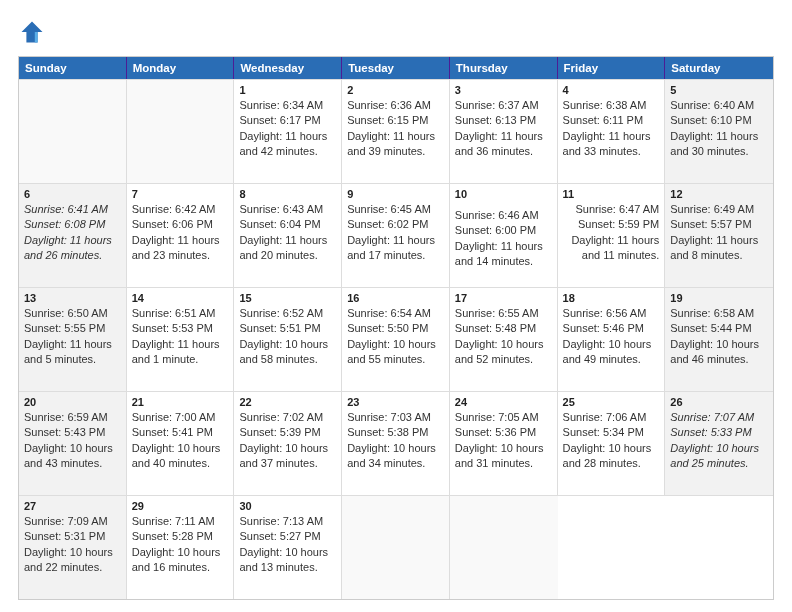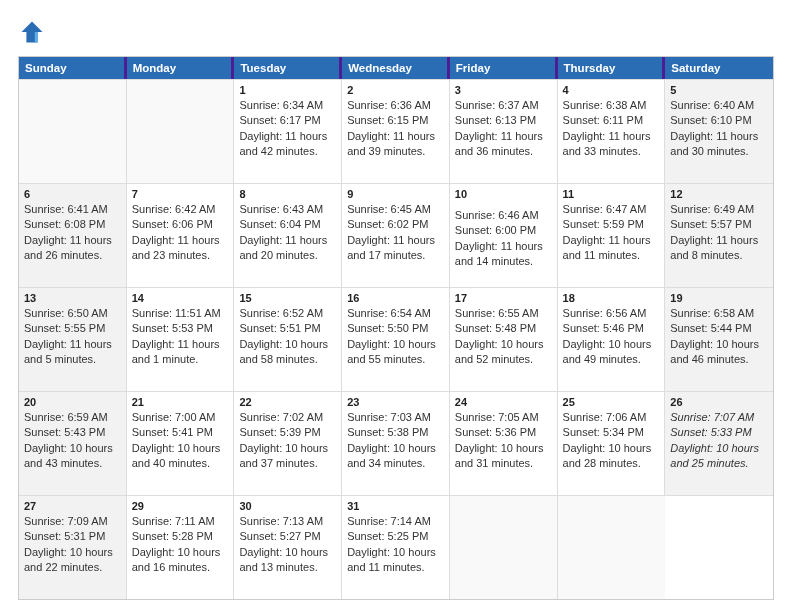--- a/index.html
+++ b/index.html
@@ -70,21 +70,21 @@
       display: grid;
       grid-template-columns: repeat(7, 1fr);
       background: #2a6db5;
     }
     .cal-header-cell {
       color: #fff;
       font-size: 11.5px;
       font-weight: bold;
       text-align: left;
       padding: 5px 6px;
-      border-right: 3px solid #4c1d95;
+      border-right: 1px solid #4c1d95;
     }
     .cal-header-cell:last-child { border-right: none; }
     .cal-body {
       flex: 1;
       display: flex;
       flex-direction: column;
     }
     .cal-week {
       display: grid;
       grid-template-columns: repeat(7, 1fr);
@@ -133,24 +133,24 @@
     <div class="title-block">
       <div class="month-title"></div>
       <div class="subtitle"></div>
     </div>
   </div>
 
   <div class="calendar">
     <div class="cal-header-row">
     <div class="cal-header-cell">Sunday</div>
         <div class="cal-header-cell">Monday</div>
+        <div class="cal-header-cell">Wednesday</div>
         <div class="cal-header-cell">Tuesday</div>
-        <div class="cal-header-cell">Wednesday</div>
+        <div class="cal-header-cell">Thursday</div>
         <div class="cal-header-cell">Friday</div>
-        <div class="cal-header-cell">Thursday</div>
         <div class="cal-header-cell">Saturday</div>
       </div>
     <div class="cal-body">
     <div class="cal-week">
           <div class="cal-cell empty"></div>
           <div class="cal-cell empty"></div>
           <div class="cal-cell">
             <div class="day-num">1</div>
             <div class="day-info" style="white-space: pre-line;">Sunrise: 6:34 AM
 Sunset: 6:17 PM
@@ -177,21 +177,21 @@
           <div class="cal-cell shaded">
             <div class="day-num">5</div>
             <div class="day-info" style="white-space: pre-line;">Sunrise: 6:40 AM
 Sunset: 6:10 PM
 Daylight: 11 hours and 30 minutes.</div>
           </div>
         </div>
         <div class="cal-week">
           <div class="cal-cell shaded">
             <div class="day-num">6</div>
-            <div class="day-info" style="white-space: pre-line;">Sunrise: 6:41 AM
+            <div class="day-info" style="white-space: pre-line; font-style: italic;">Sunrise: 6:41 AM
 Sunset: 6:08 PM
 Daylight: 11 hours and 26 minutes.</div>
           </div>
           <div class="cal-cell">
             <div class="day-num">7</div>
             <div class="day-info" style="white-space: pre-line;">Sunrise: 6:42 AM
 Sunset: 6:06 PM
 Daylight: 11 hours and 23 minutes.</div>
           </div>
           <div class="cal-cell">
@@ -207,41 +207,41 @@
 Daylight: 11 hours and 17 minutes.</div>
           </div>
           <div class="cal-cell">
             <div class="day-num">10</div>
             <div class="day-info" style="white-space: pre-line; margin-top: 8px;">Sunrise: 6:46 AM
 Sunset: 6:00 PM
 Daylight: 11 hours and 14 minutes.</div>
           </div>
           <div class="cal-cell">
             <div class="day-num">11</div>
-            <div class="day-info" style="white-space: pre-line;">Sunrise: 6:47 AM
+            <div class="day-info" style="white-space: pre-line; text-align: right;">Sunrise: 6:47 AM
 Sunset: 5:59 PM
 Daylight: 11 hours and 11 minutes.</div>
           </div>
           <div class="cal-cell shaded">
             <div class="day-num">12</div>
             <div class="day-info" style="white-space: pre-line;">Sunrise: 6:49 AM
 Sunset: 5:57 PM
 Daylight: 11 hours and 8 minutes.</div>
           </div>
         </div>
         <div class="cal-week">
           <div class="cal-cell shaded">
             <div class="day-num">13</div>
             <div class="day-info" style="white-space: pre-line;">Sunrise: 6:50 AM
 Sunset: 5:55 PM
 Daylight: 11 hours and 5 minutes.</div>
           </div>
           <div class="cal-cell">
             <div class="day-num">14</div>
-            <div class="day-info" style="white-space: pre-line;">Sunrise: 11:51 AM
+            <div class="day-info" style="white-space: pre-line;">Sunrise: 6:51 AM
 Sunset: 5:53 PM
 Daylight: 11 hours and 1 minute.</div>
           </div>
           <div class="cal-cell">
             <div class="day-num">15</div>
             <div class="day-info" style="white-space: pre-line;">Sunrise: 6:52 AM
 Sunset: 5:51 PM
 Daylight: 10 hours and 58 minutes.</div>
           </div>
           <div class="cal-cell">
@@ -324,25 +324,19 @@
             <div class="day-num">29</div>
             <div class="day-info" style="white-space: pre-line;">Sunrise: 7:11 AM
 Sunset: 5:28 PM
 Daylight: 10 hours and 16 minutes.</div>
           </div>
           <div class="cal-cell">
             <div class="day-num">30</div>
             <div class="day-info" style="white-space: pre-line;">Sunrise: 7:13 AM
 Sunset: 5:27 PM
 Daylight: 10 hours and 13 minutes.</div>
-          </div>
-          <div class="cal-cell">
-            <div class="day-num">31</div>
-            <div class="day-info" style="white-space: pre-line;">Sunrise: 7:14 AM
-Sunset: 5:25 PM
-Daylight: 10 hours and 11 minutes.</div>
           </div>
           <div class="cal-cell empty"></div>
           <div class="cal-cell empty"></div>
         </div>
       </div>
   </div>
 </div>
 
 </body></html>

